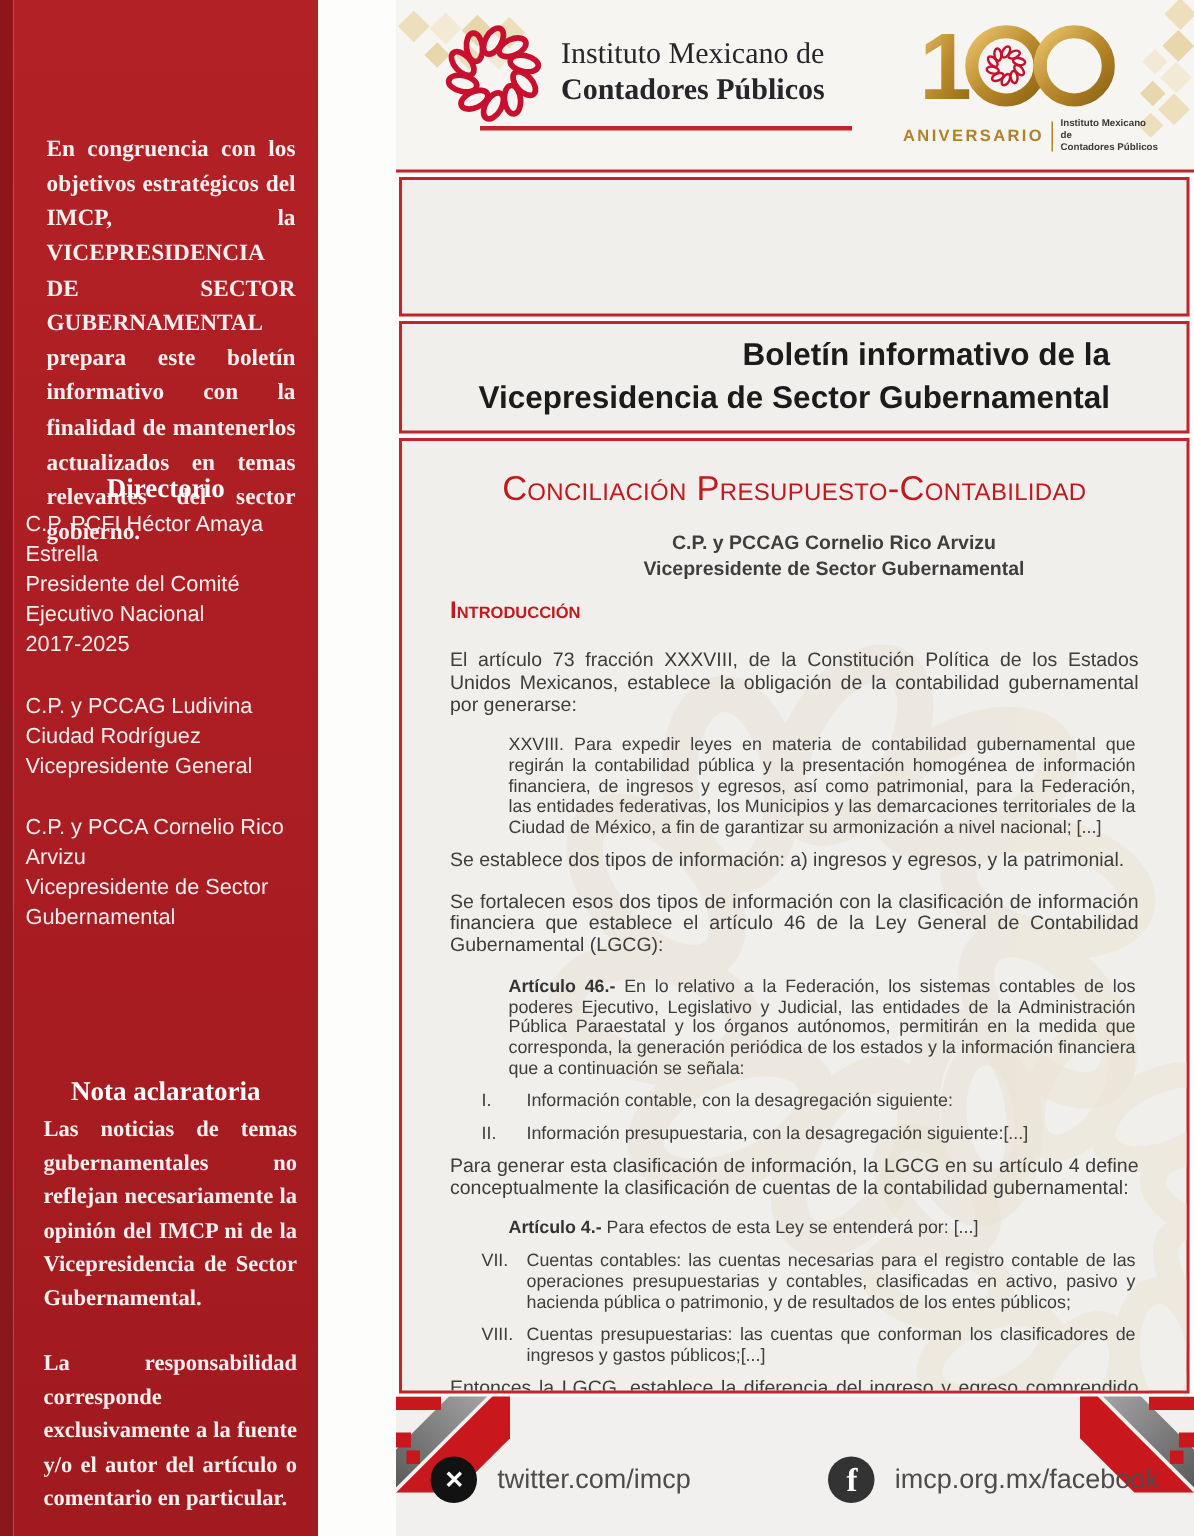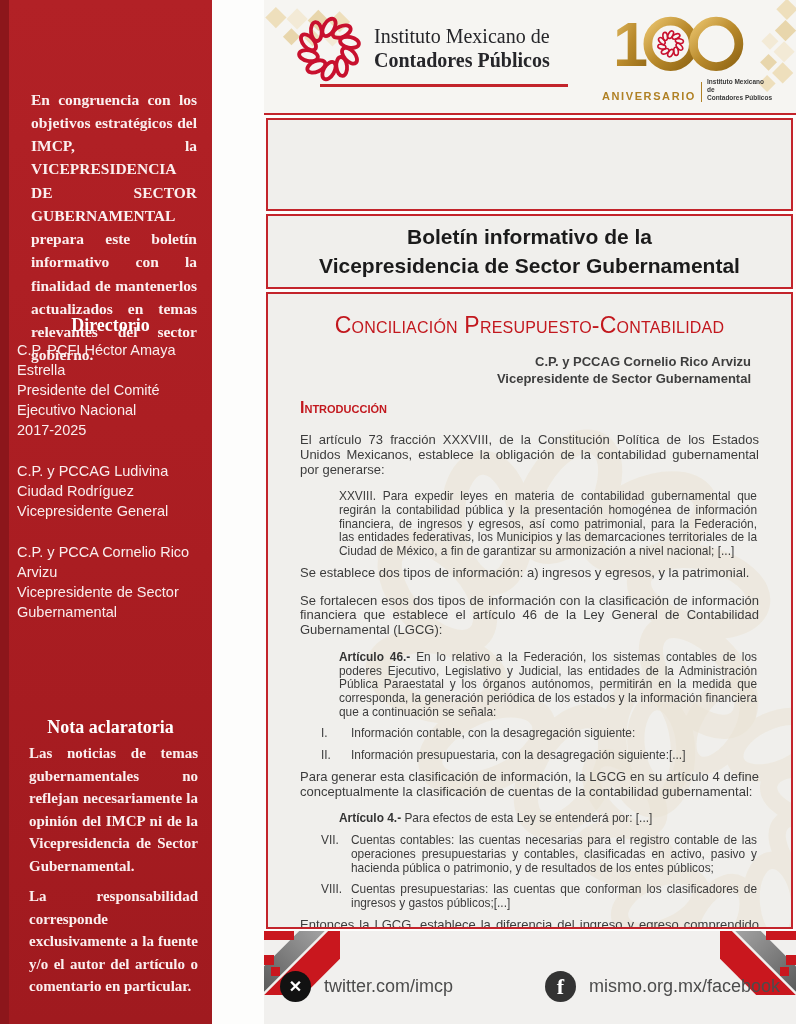--- a/index.html
+++ b/index.html
@@ -15,58 +15,58 @@
     text-align:justify;color:#FBEFEF;}
   .sb-heading{position:absolute;left:0;right:0;text-align:center;
     font-family:"Liberation Serif",serif;font-weight:bold;font-size:18px;color:#fff;}
   .sb-dir-title{top:300px;}
   .sb-dir{position:absolute;top:340px;left:8px;right:8px;font-size:14.5px;line-height:1.38;color:#F9EDED;}
   .sb-entry{margin-bottom:21px;}
   .sb-nota-title{top:702px;}
   .sb-nota{position:absolute;top:742px;left:20px;right:14px;
     font-family:"Liberation Serif",serif;font-weight:bold;font-size:15px;line-height:1.5;
     text-align:justify;color:#FBEFEF;}
-  .sb-nota .p2{margin-top:8px;}
+  .sb-nota .p2{margin-top:21px;}
 
   
   .main{position:absolute;left:264px;top:0;width:532px;height:856px;}
 
   
   .hdr{position:absolute;left:0;top:0;width:532px;height:113px;background:#F6F5F2;
     border-bottom:2px solid #C3242B;box-sizing:content-box;}
   .deco{position:absolute;pointer-events:none;}
   .deco-tl{left:0;top:0;}
   .deco-tr{right:0;top:0;}
   .logo-row{position:absolute;left:32px;top:16px;display:flex;align-items:flex-start;}
   .imcp-mark{width:66px;height:66px;color:#C8102E;}
   .org-block{margin-left:12px;padding-top:8px;font-family:"Liberation Serif",serif;color:#26262A;}
   .org-l1{font-size:20px;line-height:24px;}
   .org-l2{font-size:20px;line-height:24px;font-weight:bold;}
   .red-rule{position:absolute;left:56px;top:84px;width:248px;height:3px;background:#C3242B;}
   .tagline{position:absolute;left:100px;top:91px;font-family:Liberation Serif, serif;font-size:14px;color:#26262A;margin-top:30px;}
   .anniv{position:absolute;right:24px;top:8px;width:170px;}
-  .anniv-caption{display:flex;align-items:flex-end;justify-content:center;margin-top:-4px;}
+  .anniv-caption{display:flex;align-items:center;justify-content:center;margin-top:-4px;}
   .anniv-label{font-size:11px;letter-spacing:1.6px;color:#B08125;font-weight:bold;}
   .anniv-div{width:1px;height:20px;background:#B08125;margin:0 5px;}
   .anniv-small{font-size:6.5px;font-weight:bold;color:#3A3A3A;line-height:1.25;}
 
   
   .gbox{position:absolute;left:2px;right:3px;background:#F0EFEC;border:2px solid #C3242B;box-sizing:border-box;}
   .box-empty{top:118px;height:93px;}
   .box-banner{top:214px;height:75px;display:flex;align-items:center;justify-content:center;}
-  .banner-title{text-align:center;font-weight:bold;font-size:21px;line-height:1.35;color:#1B1B1B;}
+  .banner-title{text-align:right;font-weight:bold;font-size:21px;line-height:1.35;color:#1B1B1B;}
   .box-content{top:292px;height:637px;padding:0 32px;overflow:hidden;}
 
   .wm{position:absolute;pointer-events:none;color:#EBE4D5;opacity:.55;}
   .wm1{left:90px;top:130px;width:420px;height:420px;}
   .wm2{left:300px;top:380px;width:300px;height:300px;}
 
   .art-title{margin-top:18px;text-align:center;font-variant:small-caps;font-weight:normal;
     font-size:23px;letter-spacing:.2px;color:#C2181E;position:relative;}
-  .author{position:relative;margin:8px 8px 0 auto;width:390px;text-align:right;
+  .author{position:relative;margin:8px 8px 0 auto;width:390px;text-align:center;
     font-weight:bold;font-size:13px;line-height:1.25;color:#3E3E3E;}
   .sec-h{position:relative;margin-top:12px;font-variant:small-caps;font-weight:bold;font-size:16px;color:#C2181E;}
   .p{position:relative;margin-top:7px;font-size:13px;line-height:1.14;text-align:justify;color:#3C3C3C;}
   .quote{position:relative;margin:7px 2px 0 39px;font-size:11.9px;line-height:1.15;text-align:justify;color:#3C3C3C;}
   .quote b{color:#333;}
   .li{position:relative;display:flex;margin:8px 2px 0 21px;font-size:11.9px;line-height:1.15;color:#3C3C3C;}
   .li .num{flex:0 0 30px;}
   .li .txt{flex:1;text-align:justify;}
   .box-footer{position:absolute;left:32px;right:32px;bottom:9px;}
   .box-footer .rule{border-top:1px solid #4A4A4A;margin-bottom:2px;}
@@ -281,19 +281,19 @@
           <div class="sq1"></div>
           <div class="sq2"></div>
       </div>
       <div class="social">
         <div class="soc-item">
           <span class="soc-icon x-icon">✕</span>
           <span class="soc-label">twitter.com/imcp</span>
         </div>
         <div class="soc-item">
           <span class="soc-icon fb-icon">f</span>
-          <span class="soc-label">mismo.org.mx/facebook</span>
+          <span class="soc-label">imcp.org.mx/facebook</span>
         </div>
       </div>
     </footer>
 
   </div>
 </div>
 
 </body></html>

